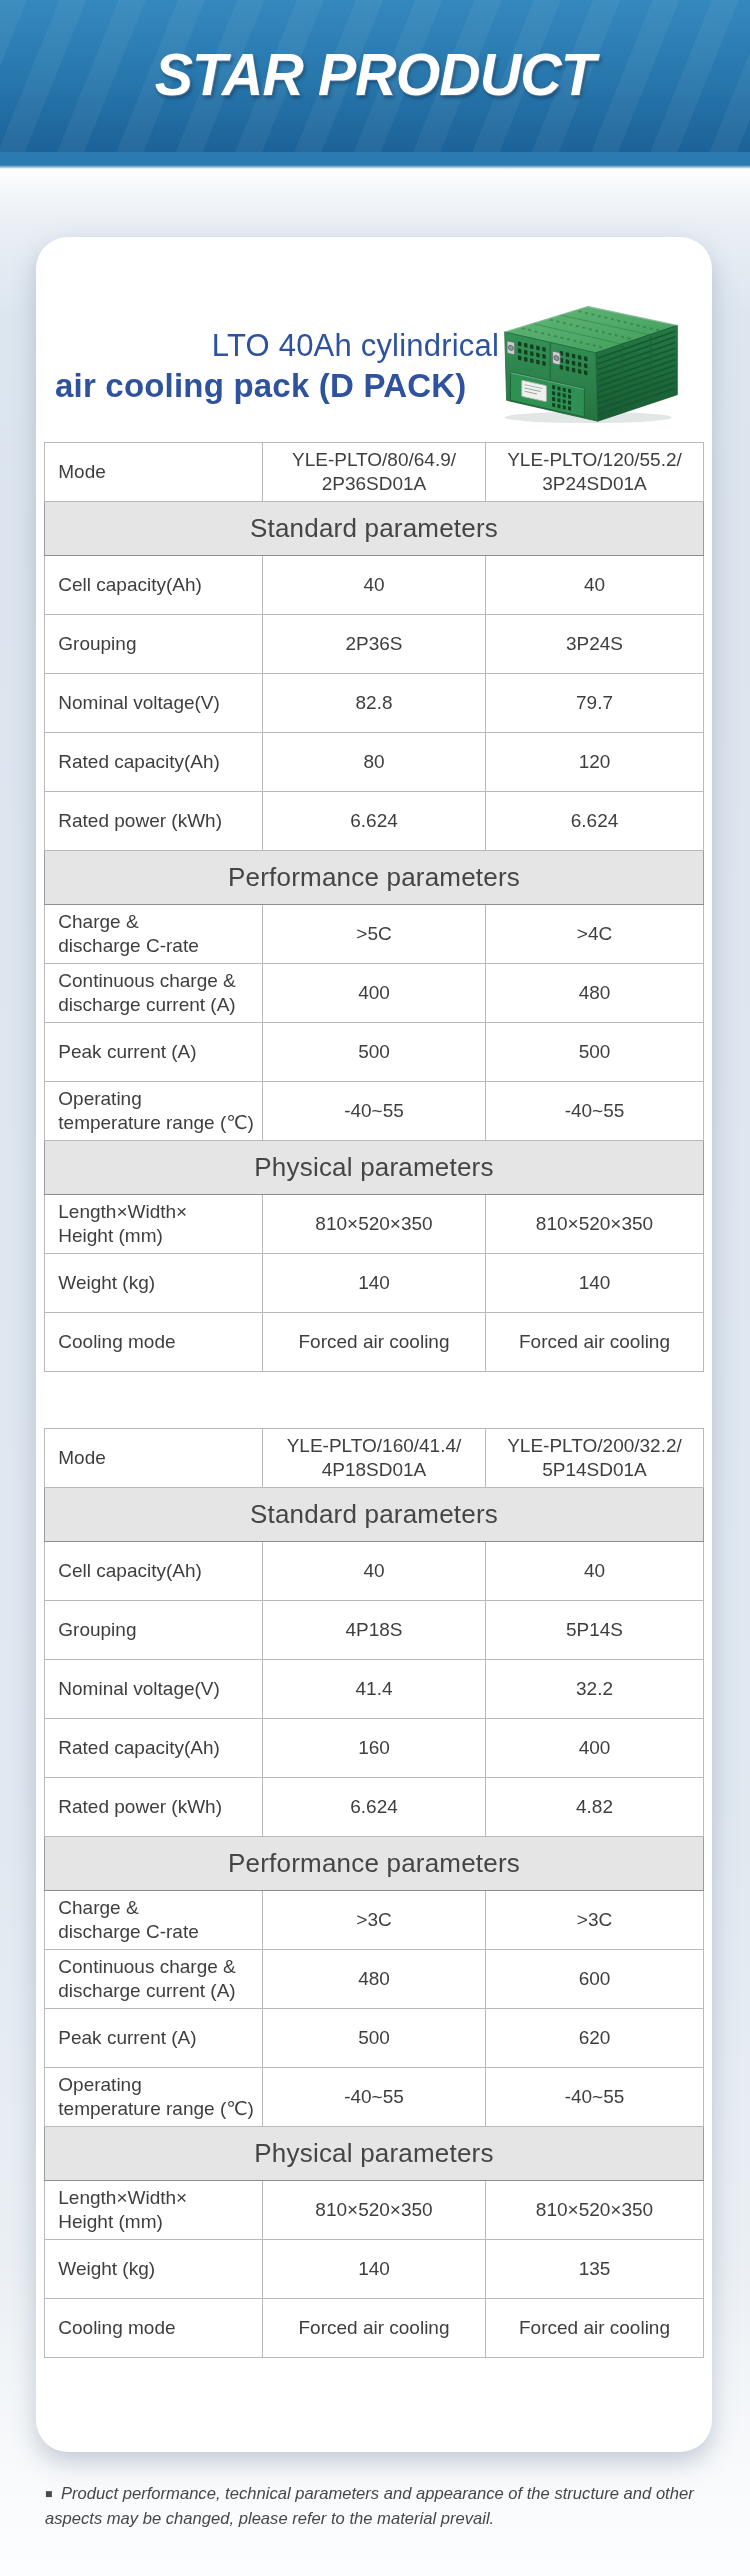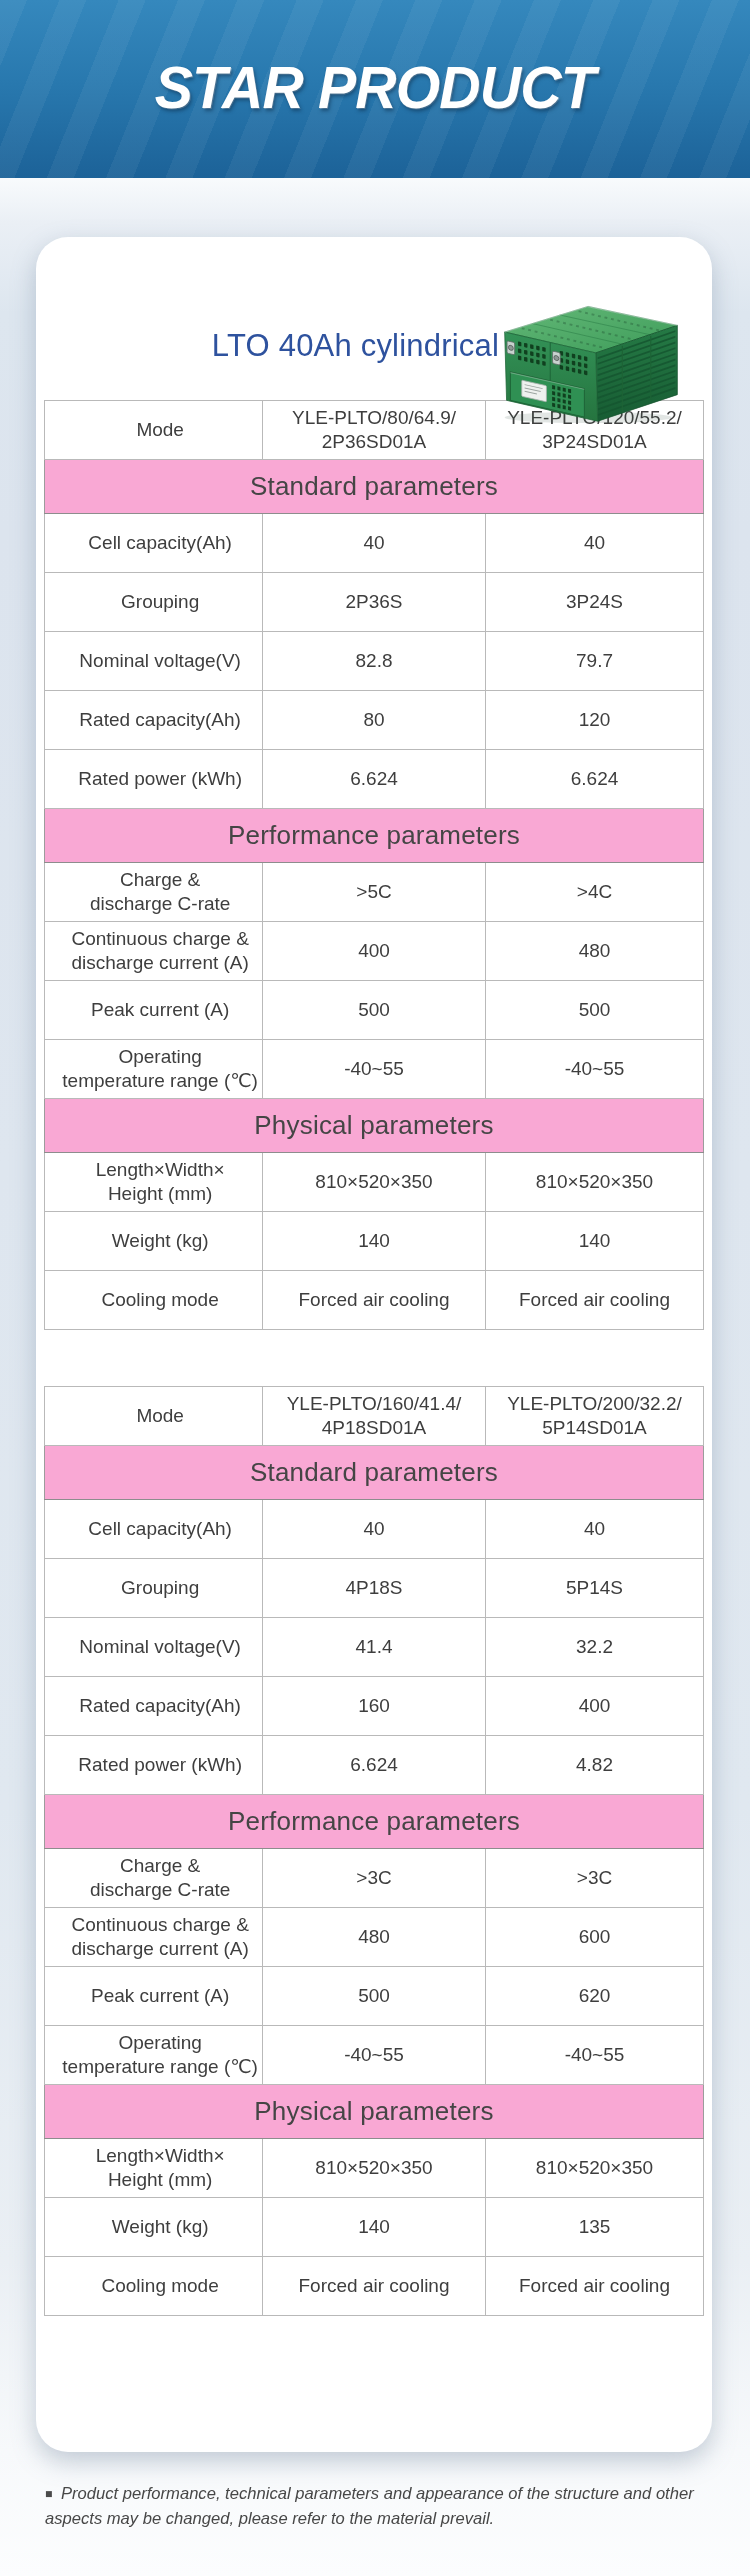--- a/index.html
+++ b/index.html
@@ -6,21 +6,21 @@
   body{
     width:750px;height:2576px;position:relative;overflow:hidden;
     font-family:"Liberation Sans","DejaVu Sans",sans-serif;
     background:linear-gradient(180deg,
       #2b7ab0 0px,#2b7ab0 165px,
       #fbfdfe 169px,#eaeff5 223px,#dde6ef 313px,#dce4ee 532px,
       #e0e8f0 1805px,#eaeff4 2261px,#f7f9fb 2451px,#fcfdfe 2576px);
   }
   
   .header{
-    position:absolute;left:0;top:0;width:750px;height:178px;
+    position:absolute;left:0;top:0;width:750px;height:152px;
     background:
       repeating-linear-gradient(112deg,rgba(255,255,255,.05) 0 25px,rgba(255,255,255,0) 25px 55px),
       linear-gradient(180deg,#3588bd 0%,#2878ae 48%,#1c6298 100%);
     display:flex;align-items:center;justify-content:center;
   }
   .header-title{
     color:#ffffff;font-size:59px;font-weight:bold;font-style:italic;
     letter-spacing:-0.9px;transform:scaleX(.97);padding-bottom:1.9px;
     text-shadow:1.9px 2.8px 3.8px rgba(12,44,74,.5),0.9px 0.9px 0 rgba(190,205,220,.55);
     white-space:nowrap;
@@ -42,23 +42,23 @@
     border-left:0.9px solid #c3c3c3;border-right:0.9px solid #c3c3c3;
   }
   table.spec.t1{margin-top:35px;}
   table.spec.t2{margin-top:56px;}
   col.c1{width:218px;}col.c2{width:223px;}col.c3{width:218px;}
   td{
     border:0.9px solid #b9b9b9;height:58px;
     font-size:19px;color:#3e3e3e;text-align:center;
     white-space:pre-line;line-height:1.28;padding:0;
   }
-  td.lbl{text-align:center;padding-left:13.3px;}
+  td.lbl{text-align:left;padding-left:13.3px;}
   tr.sec td{
-    background:#f9a8d4;height:53px;font-size:26px;color:#454545;letter-spacing:0.2px;
+    background:#e5e5e5;height:53px;font-size:26px;color:#454545;letter-spacing:0.2px;
     border-top:1.9px solid #8d8d8d;border-bottom:1.9px solid #8d8d8d;
     border-left:0.9px solid #9c9c9c;border-right:0.9px solid #9c9c9c;
   }
   
   .footer{
     position:absolute;left:45px;top:2481px;width:653px;
     font-size:16.6px;color:#474747;line-height:1.52;font-style:italic;
   }
   .footer .sq{font-size:12.3px;margin-right:8.5px;position:relative;top:-0.9px;color:#4a4a4a;}
 </style>
@@ -66,20 +66,21 @@
 <body>
 
 <div class="header">
   <div class="header-title">STAR PRODUCT</div>
 </div>
 
 <div class="card">
 
   <div class="prod-title">
     <div class="l1">LTO 40Ah cylindrical cell</div>
+    <div class="l2">air cooling pack (D PACK)</div>
   </div>
 
   <svg class="pack-img" viewBox="0 0 206 136" aria-hidden="true">
     <defs>
       <linearGradient id="gt" x1="0" y1="0" x2="1" y2="1">
         <stop offset="0" stop-color="#63b877"></stop>
           <stop offset="1" stop-color="#3e9c5a"></stop>
       </linearGradient>
       <linearGradient id="gl" x1="0" y1="0" x2="0" y2="1">
         <stop offset="0" stop-color="#339257"></stop>

